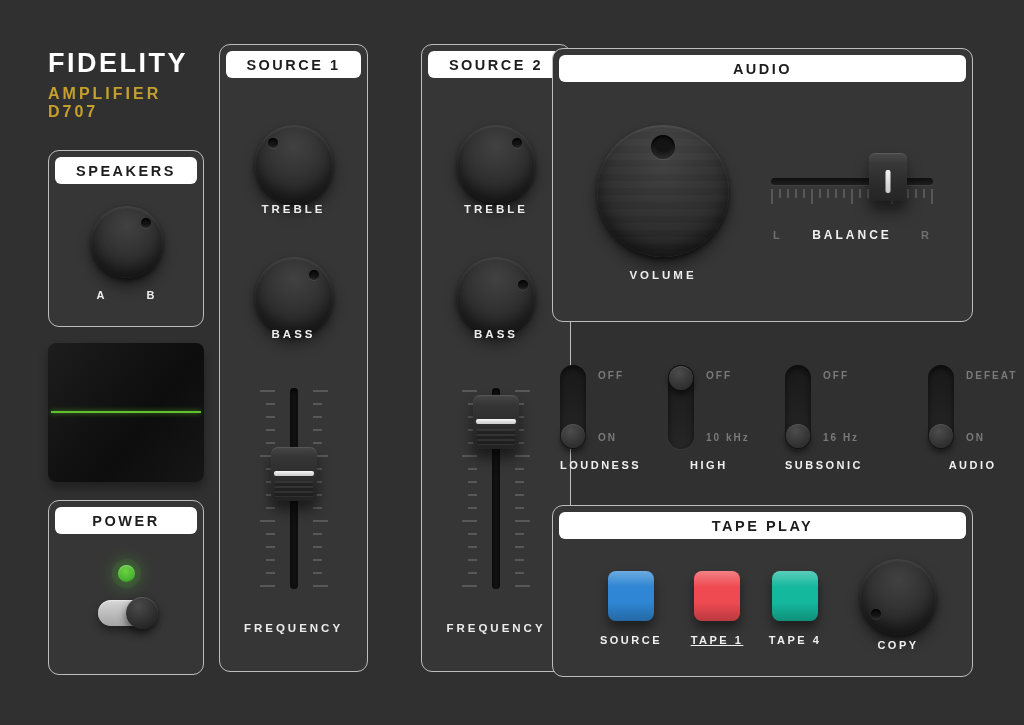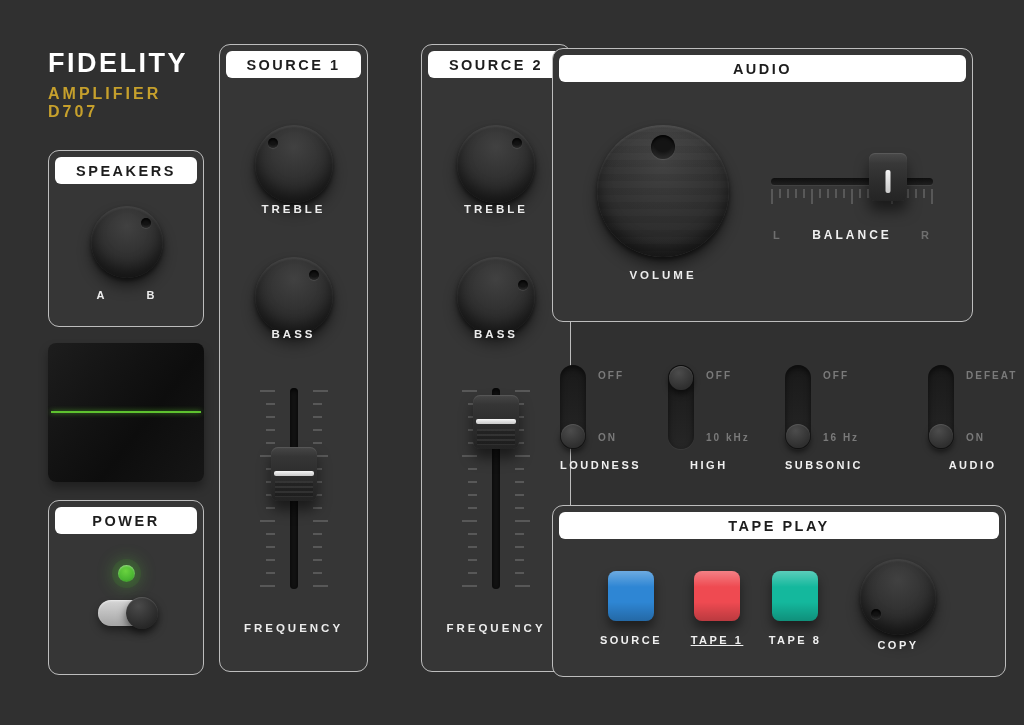--- a/index.html
+++ b/index.html
@@ -128,21 +128,21 @@
     box-shadow: 0 4px 6px rgba(0,0,0,.6), inset 0 1px 1px rgba(255,255,255,.12); }
   .vswitch[data-pos="up"] .switch-knob { top:1px; }
   .vswitch[data-pos="down"] .switch-knob { bottom:1px; }
   .switch-labels { display:flex; flex-direction:column; justify-content:space-between; padding:5px 0 6px 0;
     font-size:10px; font-weight:bold; letter-spacing:2px; color:#7a7a7a; white-space:nowrap; }
   .switch-name { margin-top:10px; text-align:center; font-size:11px; font-weight:bold;
     letter-spacing:2.5px; color:#f0f0f0; white-space:nowrap; }
   #sw-loudness { left:560px; } #sw-high { left:668px; } #sw-subsonic { left:785px; } #sw-tone { left:888px;margin-left:40px; }
 
   
-  #tape { left:552px; top:505px; width:454px; height:172px; }
+  #tape { left:552px; top:505px; width:421px; height:172px; }
   .tape-btn { position:absolute; top:65px; width:46px; height:50px; border-radius:8px;
     background-color: var(--btn,#2E86D4);
     box-shadow: 0 7px 11px rgba(0,0,0,.45); cursor:pointer; }
   .tape-btn::after { content:""; position:absolute; inset:0; border-radius:inherit;
     background: linear-gradient(180deg, rgba(255,255,255,.3), rgba(255,255,255,0) 32%,
       rgba(0,0,0,0) 62%, rgba(0,0,0,.22)); }
   #btn-source { left:55px; } #btn-tape1 { left:141px; } #btn-tape2 { left:219px; }
   .tape-lbl { position:absolute; top:128px; text-align:center; font-size:11px; font-weight:bold;
     letter-spacing:2.5px; color:#f0f0f0; white-space:nowrap; }
   #lbl-source { left:23px; width:110px; } #lbl-tape1 { left:109px; width:110px;text-decoration:underline; } #lbl-tape2 { left:187px; width:110px; }
@@ -382,20 +382,20 @@
     <div class="switch-name">AUDIO</div>
   </div>
 
   <section class="panel" id="tape">
     <div class="panel-header">TAPE PLAY</div>
     <div class="tape-btn" id="btn-source" style="--btn: #2E86D4;"></div>
     <div class="tape-btn" id="btn-tape1" style="--btn: #EF4A51;"></div>
     <div class="tape-btn" id="btn-tape2" style="--btn: #14B89D;"></div>
     <div class="tape-lbl" id="lbl-source">SOURCE</div>
     <div class="tape-lbl" id="lbl-tape1">TAPE 1</div>
-    <div class="tape-lbl" id="lbl-tape2">TAPE 8</div>
+    <div class="tape-lbl" id="lbl-tape2">TAPE 4</div>
     <div class="knob" id="copy-knob">
       <span class="dot dot-sw"></span>
     </div>
     <div class="tape-lbl" id="lbl-copy">COPY</div>
   </section>
 
 </div>
 
 </body></html>

